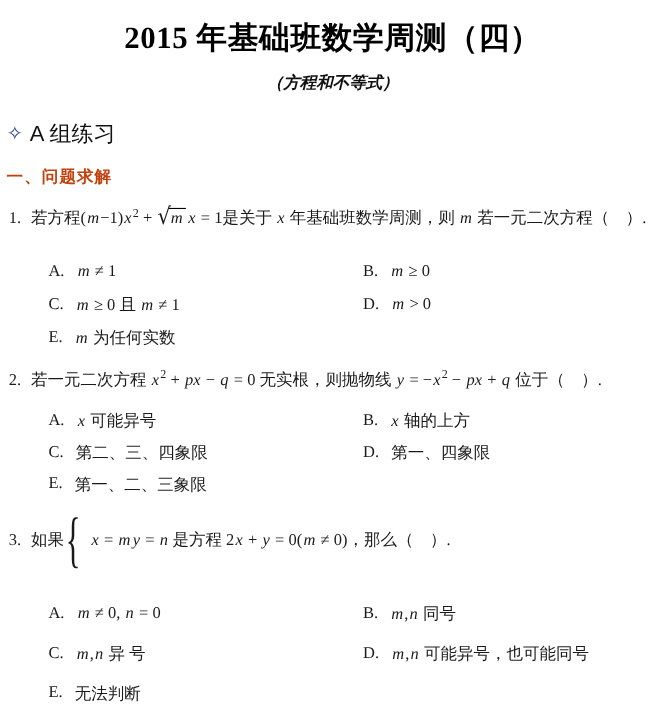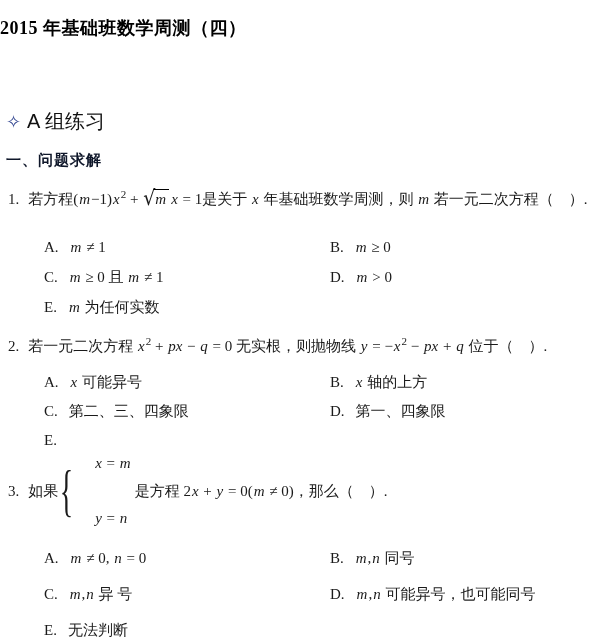--- a/index.html
+++ b/index.html
@@ -7,43 +7,43 @@
     position:relative;
     width:605px;height:644px;
     background:#ffffff;
     color:#1a1a1a;
     font-family:"Liberation Serif","DejaVu Serif",serif;
     font-size:15px;
     overflow:hidden;
   }
   .doc-title{
     position:absolute;top:16px;left:0;right:0;
-    text-align:left;
-    font-size:18px;font-weight:bold;color:#000;
+    text-align:center;
+    font-size:28px;font-weight:bold;color:#000;
     letter-spacing:0.5px;
   }
   .doc-subtitle{
     position:absolute;top:66px;left:0;right:0;
     text-align:center;
     font-size:15px;font-weight:bold;font-style:italic;color:#111;
   }
   .section-heading{
     position:absolute;top:108px;left:6px;
     font-family:"Liberation Sans","DejaVu Sans",sans-serif;
     font-size:20px;color:#111;
     display:flex;align-items:center;gap:6px;
   }
   .star-icon{
     font-size:18px;color:#2b3f8c;line-height:1;
     font-family:"DejaVu Sans",sans-serif;
   }
   .subsection-heading{
     position:absolute;top:151px;left:6px;
     font-family:"Liberation Sans","DejaVu Sans",sans-serif;
-    font-size:15px;font-weight:bold;color:#0f172a;
+    font-size:15px;font-weight:bold;color:#c2410c;
     letter-spacing:1px;
   }
   .question{position:absolute;left:8px;right:4px;line-height:26px;}
   .q1{top:186px;}
   .q2{top:333px;}
   .q3{top:459px;height:64px;display:flex;align-items:center;}
   .q3 .stem-line{display:inline-flex;align-items:center;flex-wrap:nowrap;}
   .qnum{margin-right:9px;}
   .options{position:absolute;left:44px;right:4px;display:grid;grid-template-columns:286px auto;}
   .opts1{top:232px;}
@@ -56,30 +56,31 @@
   .opt-label{margin-right:11px;}
   .mvar{font-style:italic;font-family:"Liberation Serif","DejaVu Serif",serif;padding:0 1px;white-space:pre;}
   .mnum{font-family:"Liberation Serif","DejaVu Serif",serif;white-space:pre;}
   .ctext{white-space:pre;}
   .msup{font-size:11px;vertical-align:6px;line-height:0;}
   .sqrt{display:inline-flex;align-items:flex-start;margin:0 1px;}
   .rad-sign{font-size:19px;line-height:17px;font-family:"DejaVu Sans",sans-serif;transform:scaleY(1.1);}
   .rad-content{border-top:1.5px solid #000;font-style:italic;padding:0 3px 0 2px;margin-left:-2px;line-height:19px;}
   .sys{display:inline-flex;align-items:center;margin:0 3px;}
   .brace{font-size:56px;font-weight:300;line-height:56px;transform:scaleX(0.5);margin:0 -6px 0 -8px;font-family:"Liberation Serif",serif;}
-  .sys-rows{display:inline-flex;flex-direction:column;margin-left:20px;gap:28px;}
+  .sys-rows{display:inline-flex;flex-direction:row;margin-left:8px;}
   .sys-row{line-height:27px;}
 </style>
 </head>
 <body>
 
 <div class="page">
 
   <div class="doc-title">2015 年基础班数学周测（四）</div>
 
+  <div class="doc-subtitle">（方程和不等式）</div>
 
   <div class="section-heading">
     <span class="star-icon">✧</span>
     <span>A 组练习</span>
   </div>
 
   <div class="subsection-heading">一、问题求解</div>
 
   <div class="question q1">
     <span class="stem-line"><span class="qnum">1.</span><span class="ctext">若方程</span><span class="mnum">(</span><span class="mvar">m</span><span class="mnum">−1)</span><span class="mvar">x</span><span class="msup">2</span><span class="mnum"> + </span><span class="sqrt">
@@ -125,20 +126,21 @@
       <div class="opt">
         <span class="opt-label">C.</span>
         <span class="opt-content"><span class="ctext">第二、三、四象限</span></span>
       </div>
       <div class="opt">
         <span class="opt-label">D.</span>
         <span class="opt-content"><span class="ctext">第一、四象限</span></span>
       </div>
       <div class="opt">
         <span class="opt-label">E.</span>
+        <span class="opt-content"><span class="ctext">第一、二、三象限</span></span>
       </div>
     </div>
 
   <div class="question q3">
     <span class="stem-line">
         <span class="qnum">3.</span>
         <span class="ctext">如果</span>
         <span class="sys">
           <span class="brace">{</span>
           <span class="sys-rows">

